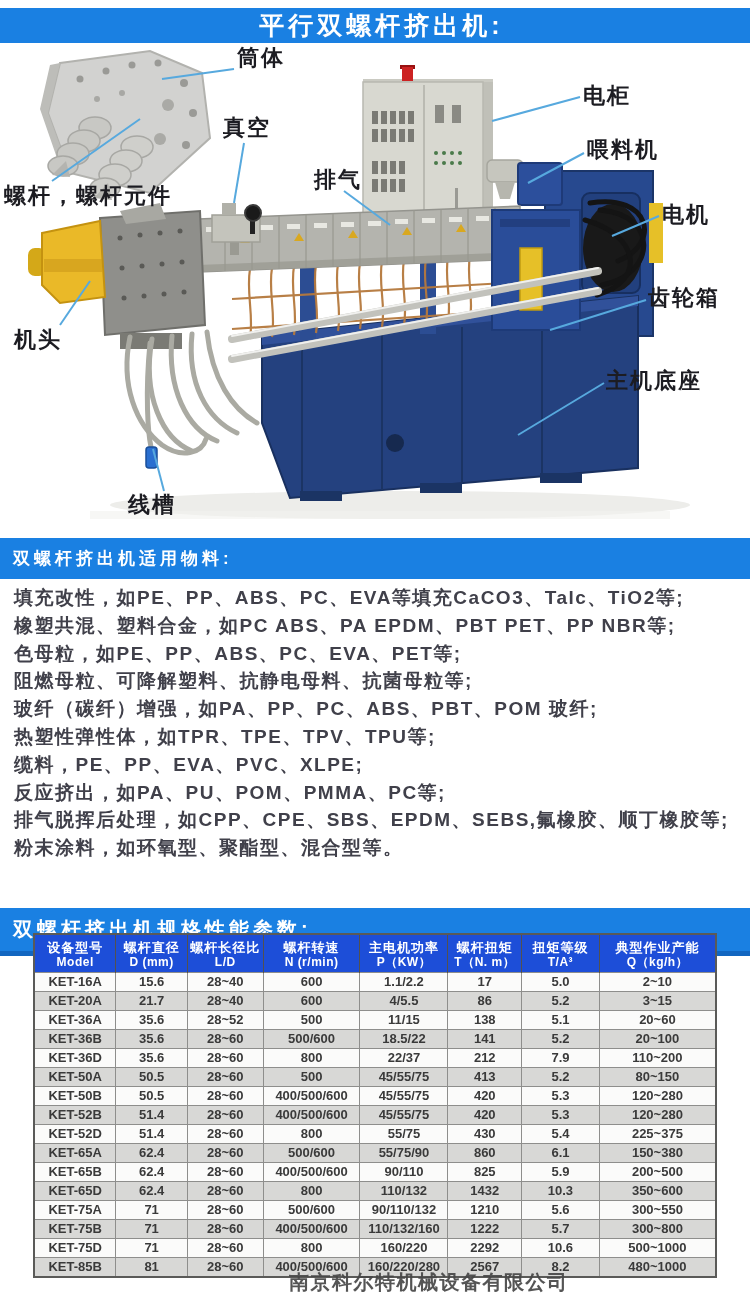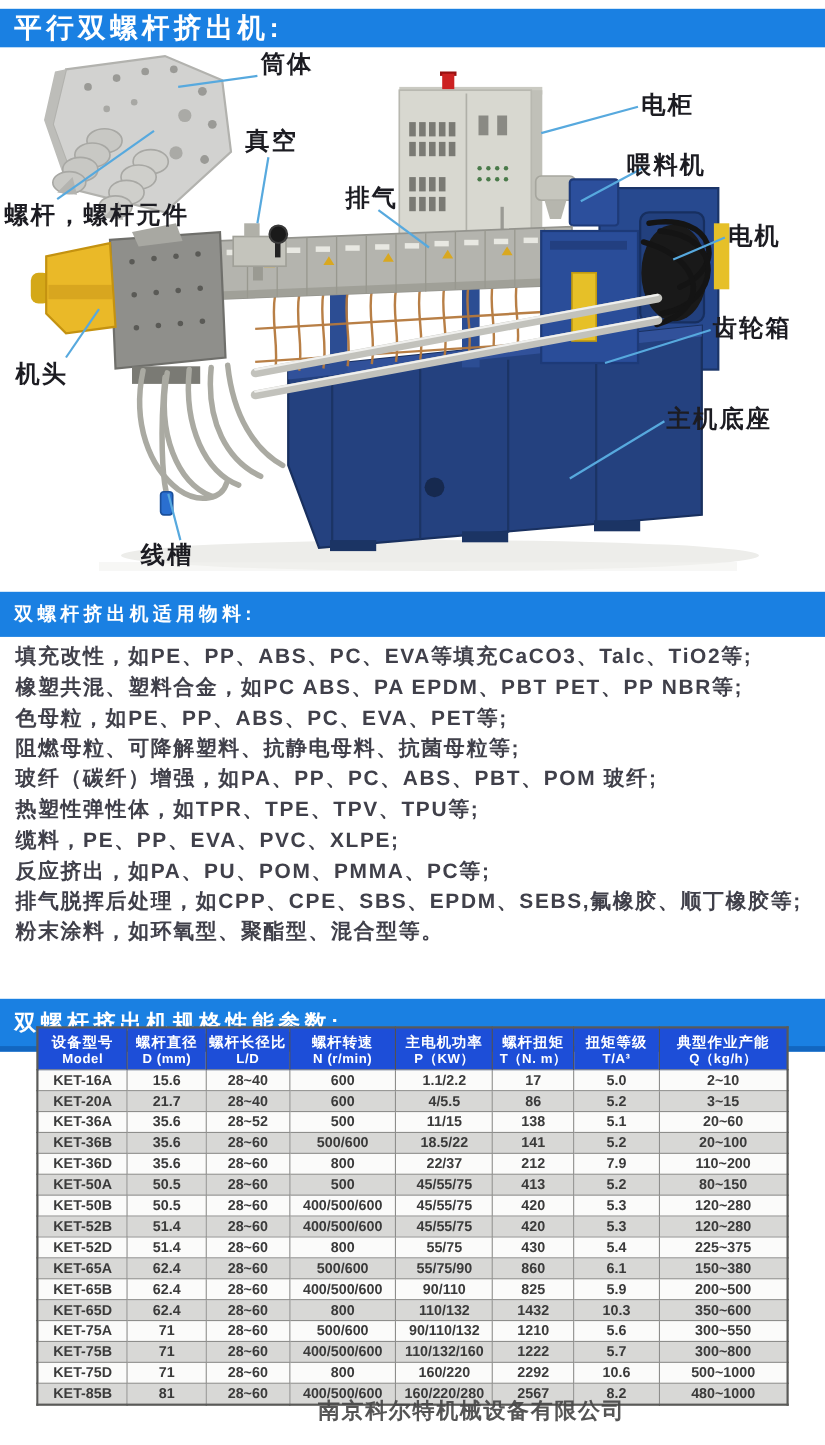--- a/index.html
+++ b/index.html
@@ -5,21 +5,21 @@
   html,body{margin:0;padding:0;}
   body{
     width:750px;height:1314px;position:relative;overflow:hidden;
     background:#ffffff;font-family:"Liberation Sans","DejaVu Sans",sans-serif;
   }
   .banner{
     position:absolute;left:0;width:750px;background:#1a80e2;color:#ffffff;
     font-weight:bold;display:flex;align-items:center;padding-left:13px;
     box-sizing:border-box;letter-spacing:4px;white-space:nowrap;
   }
-  #banner-main{top:8px;height:35px;font-size:25px;}
+  #banner-main{top:8px;height:35px;font-size:25px;justify-content:center;}
   #banner-materials{top:538px;height:41px;font-size:17px;}
   #banner-specs{top:880px;height:48px;font-size:20px;border-bottom:5px solid #1266c0;margin-top:28px;}
 
   #figure-wrap{position:absolute;top:43px;left:0;width:750px;height:420px;}
   #machine-svg{position:absolute;top:0;left:0;}
   .figure-label{
     position:absolute;font-size:22px;font-weight:bold;color:#1c1c22;
     letter-spacing:2px;white-space:nowrap;line-height:22px;
   }
 
@@ -300,21 +300,21 @@
       <line x1="52" y1="138" x2="140" y2="76"></line>
       <line x1="60" y1="282" x2="90" y2="238"></line>
       <line x1="164" y1="448" x2="153" y2="406"></line>
     </g>
   </svg>
 
   <div class="figure-label" style="left:237px;top:4px">筒体</div>
   <div class="figure-label" style="left:223px;top:74px">真空</div>
   <div class="figure-label" style="left:314px;top:126px">排气</div>
   <div class="figure-label" style="left:583px;top:42px">电柜</div>
-  <div class="figure-label" style="left:570px;top:96px">喂料机</div>
+  <div class="figure-label" style="left:587px;top:96px">喂料机</div>
   <div class="figure-label" style="left:662px;top:161px">电机</div>
   <div class="figure-label" style="left:648px;top:244px">齿轮箱</div>
   <div class="figure-label" style="left:606px;top:327px">主机底座</div>
   <div class="figure-label" style="left:4px;top:142px">螺杆，螺杆元件</div>
   <div class="figure-label" style="left:14px;top:286px">机头</div>
   <div class="figure-label" style="left:128px;top:451px">线槽</div>
 </div>
 
 <div id="banner-materials" class="banner">
   <span>双螺杆挤出机适用物料:</span>

